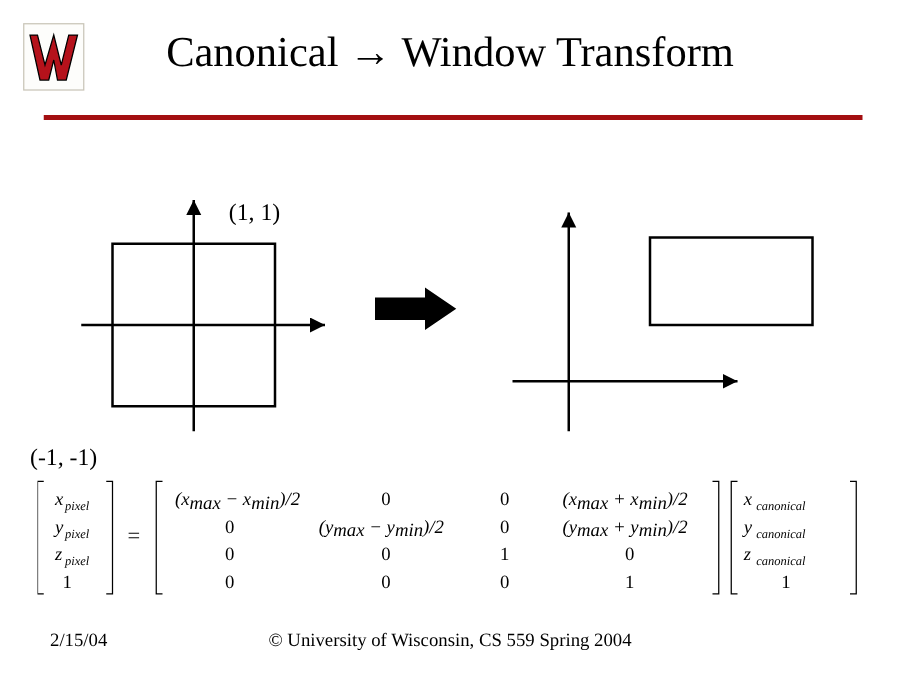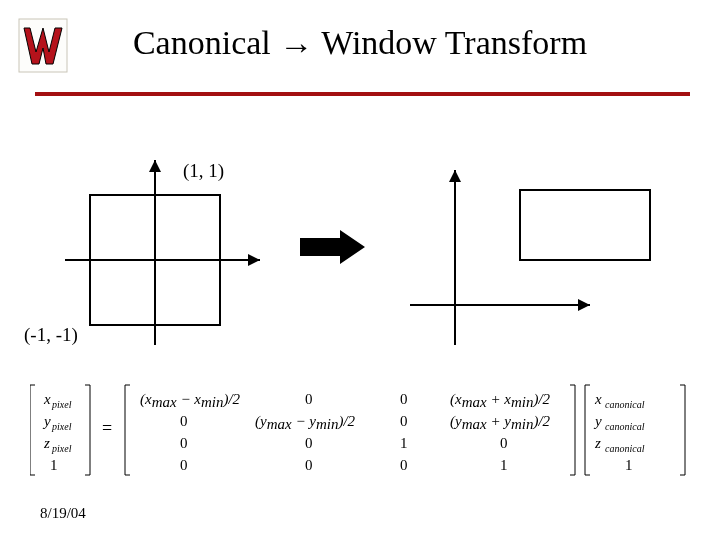--- a/index.html
+++ b/index.html
@@ -117,21 +117,21 @@
 
       <polygon points="300,108 340,108 340,100 365,117 340,134 340,126 300,126" fill="#000"></polygon>
 
       <line x1="410" y1="175" x2="590" y2="175" stroke="#000" stroke-width="2" marker-end="url(#ah)"></line>
       <line x1="455" y1="215" x2="455" y2="40" stroke="#000" stroke-width="2" marker-end="url(#ah)"></line>
 
       <rect x="520" y="60" width="130" height="70" fill="none" stroke="#000" stroke-width="2"></rect>
     </svg>
 
     <div class="coord-label" style="left:183px; top:30px;">(1, 1)</div>
-    <div class="coord-label" style="left:24px; top:194px;">(-1, -1)</div>
+    <div class="coord-label" style="left:24px; top:226px;">(-1, -1)</div>
 
 
   </div>
 
   <svg class="matrix-img matrix-svg" viewBox="0 0 660 100">
 
     <path d="M 5 5 L 0 5 L 0 95 L 5 95"></path>
     <path d="M 55 5 L 60 5 L 60 95 L 55 95"></path>
 
     <text x="14" y="24"><tspan>x</tspan></text>
@@ -179,15 +179,16 @@
     <path d="M 650 5 L 655 5 L 655 95 L 650 95"></path>
     <text x="565" y="24"><tspan>x</tspan></text>
     <text class="subtxt" x="575" y="28"><tspan>canonical</tspan></text>
     <text x="565" y="46"><tspan>y</tspan></text>
     <text class="subtxt" x="575" y="50"><tspan>canonical</tspan></text>
     <text x="565" y="68"><tspan>z</tspan></text>
     <text class="subtxt" x="575" y="72"><tspan>canonical</tspan></text>
     <text class="upright" x="595" y="90"><tspan>1</tspan></text>
   </svg>
 
-  <div class="footer-date">8/19/04</div>
+  <div class="footer-date">2/15/04</div>
+  <div class="footer-copy">© University of Wisconsin, CS 559 Spring 2004</div>
 
 </div>
 
 </body></html>

